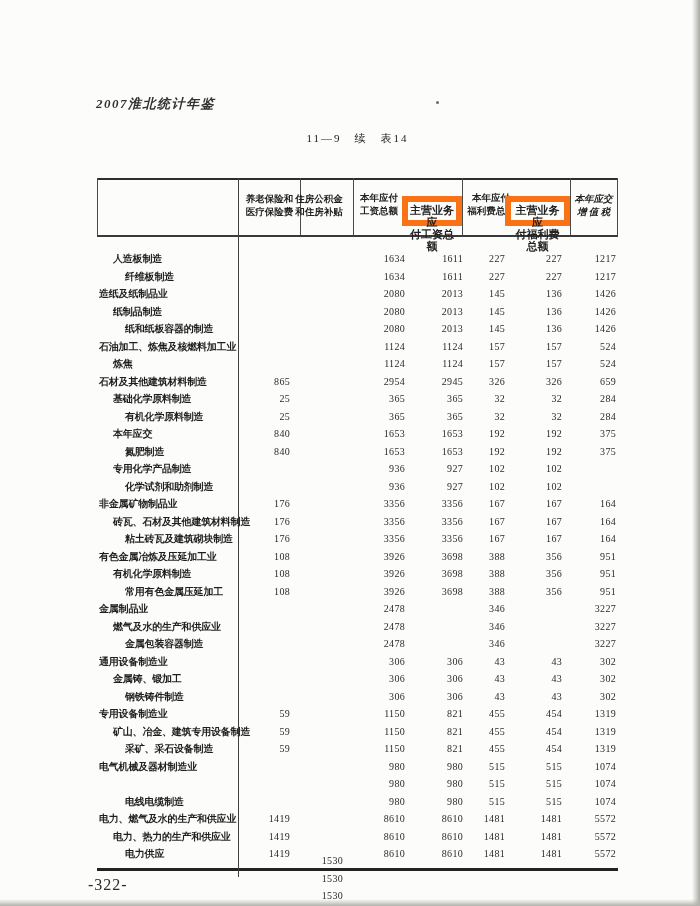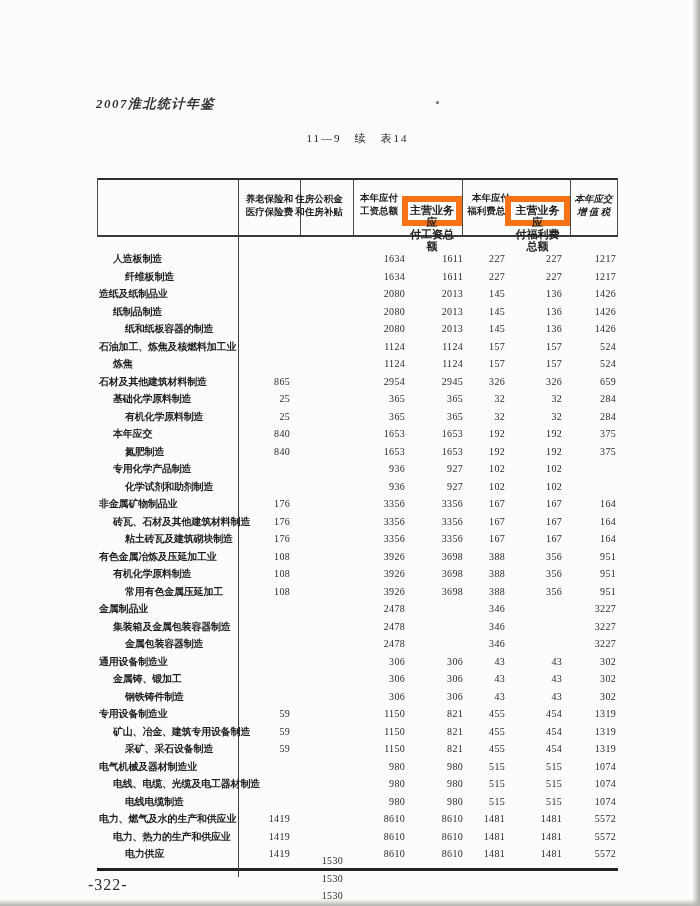--- a/index.html
+++ b/index.html
@@ -327,21 +327,21 @@
         <div class="rlabel ind0">金属制品业</div>
         <div class="cell c1"></div>
         <div class="cell c2"></div>
         <div class="cell c3">2478</div>
         <div class="cell c4"></div>
         <div class="cell c5">346</div>
         <div class="cell c6"></div>
         <div class="cell c7">3227</div>
       </div>
       <div class="trow">
-        <div class="rlabel ind1">集装箱及金属包装容器制造</div>
+        <div class="rlabel ind1">燃气及水的生产和供应业</div>
         <div class="cell c1"></div>
         <div class="cell c2"></div>
         <div class="cell c3">2478</div>
         <div class="cell c4"></div>
         <div class="cell c5">346</div>
         <div class="cell c6"></div>
         <div class="cell c7">3227</div>
       </div>
       <div class="trow">
         <div class="rlabel ind2">金属包装容器制造</div>
@@ -417,21 +417,20 @@
         <div class="rlabel ind0">电气机械及器材制造业</div>
         <div class="cell c1"></div>
         <div class="cell c2"></div>
         <div class="cell c3">980</div>
         <div class="cell c4">980</div>
         <div class="cell c5">515</div>
         <div class="cell c6">515</div>
         <div class="cell c7">1074</div>
       </div>
       <div class="trow">
-        <div class="rlabel ind1">电线、电缆、光缆及电工器材制造</div>
         <div class="cell c1"></div>
         <div class="cell c2"></div>
         <div class="cell c3">980</div>
         <div class="cell c4">980</div>
         <div class="cell c5">515</div>
         <div class="cell c6">515</div>
         <div class="cell c7">1074</div>
       </div>
       <div class="trow">
         <div class="rlabel ind2">电线电缆制造</div>

